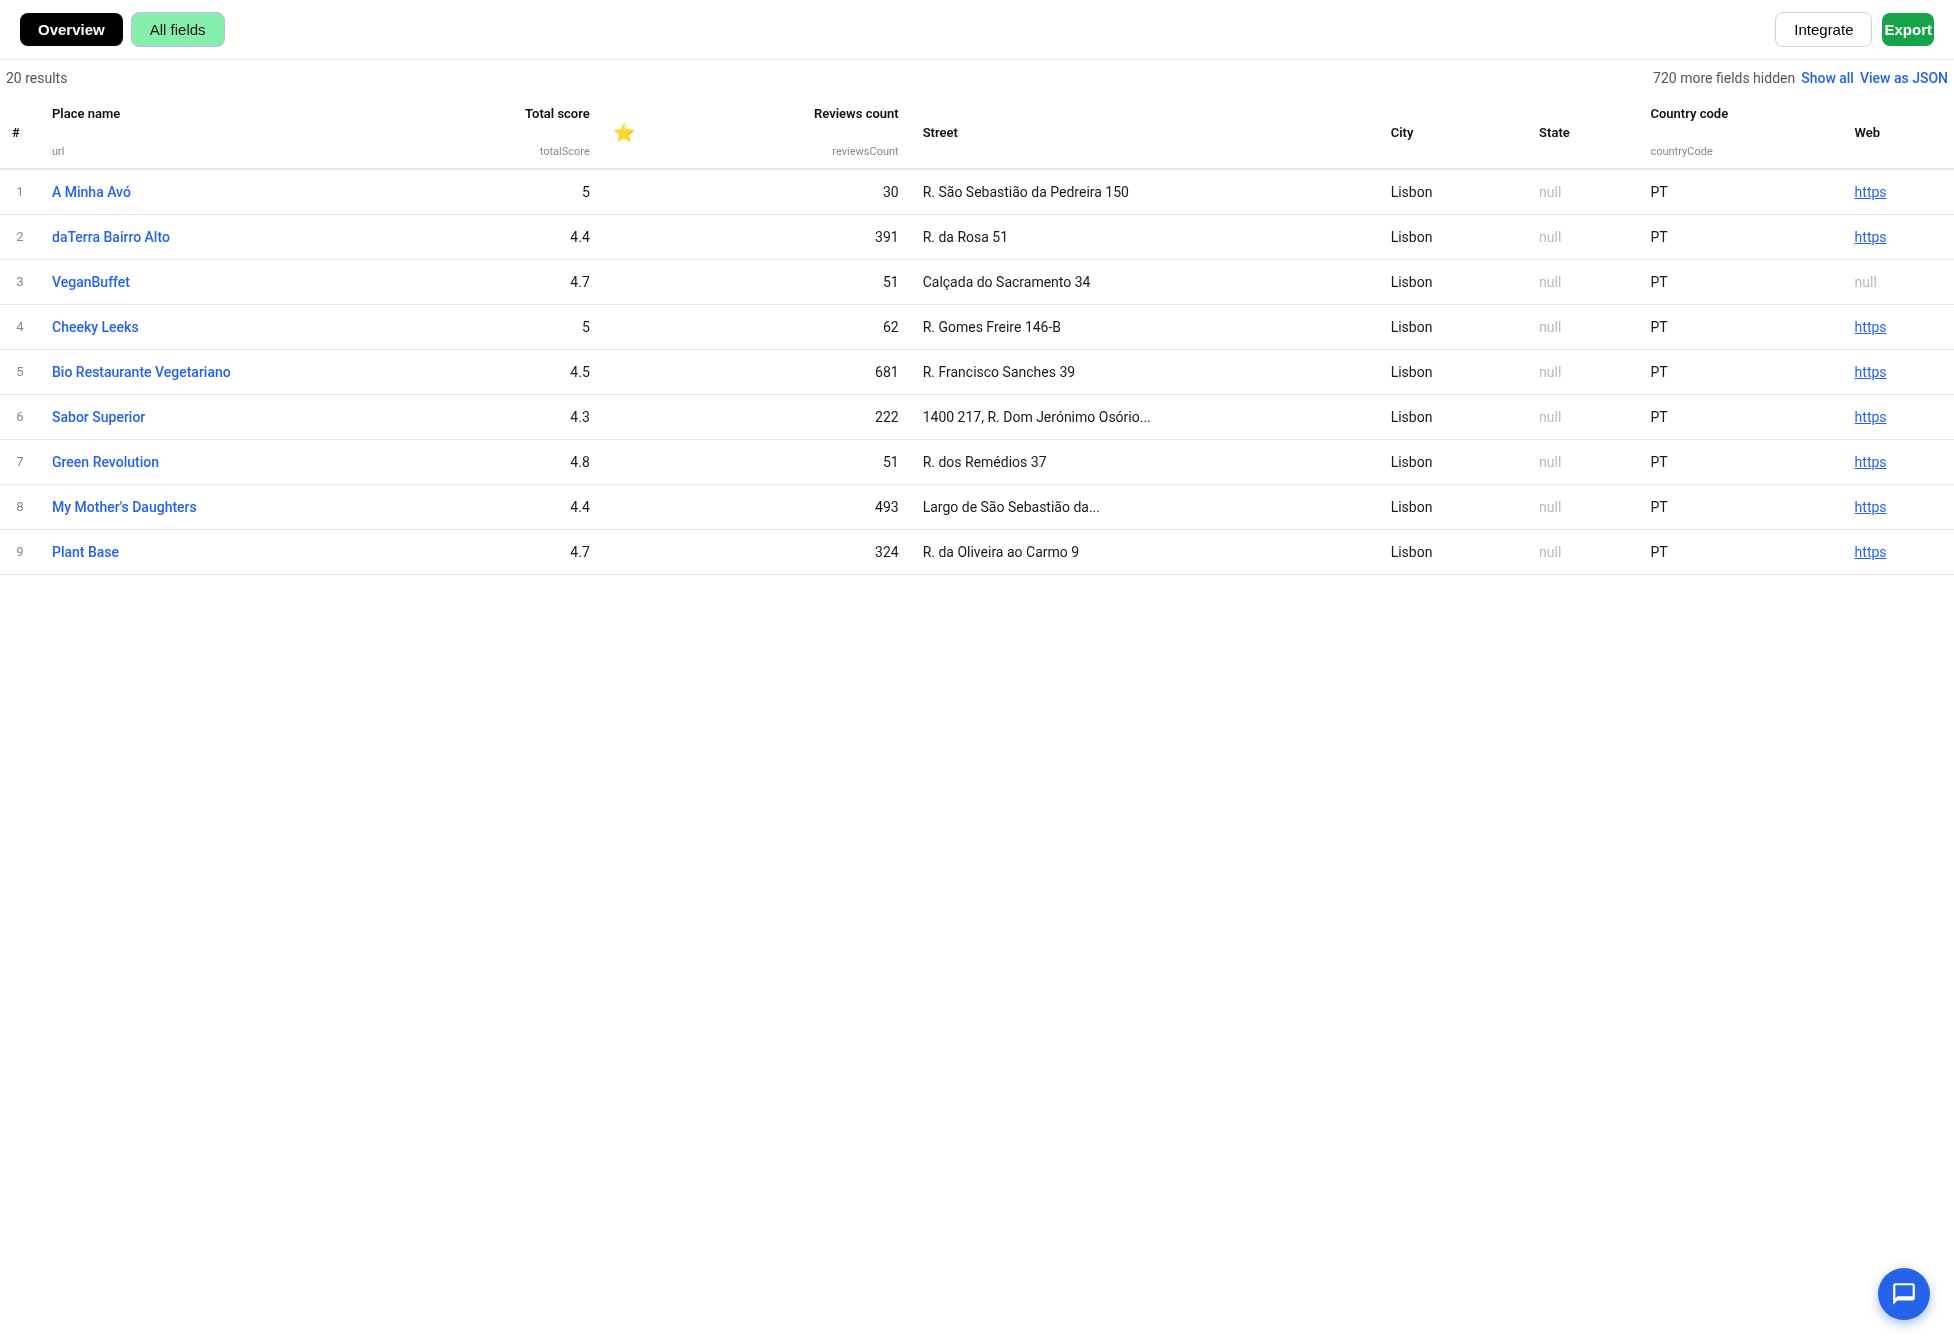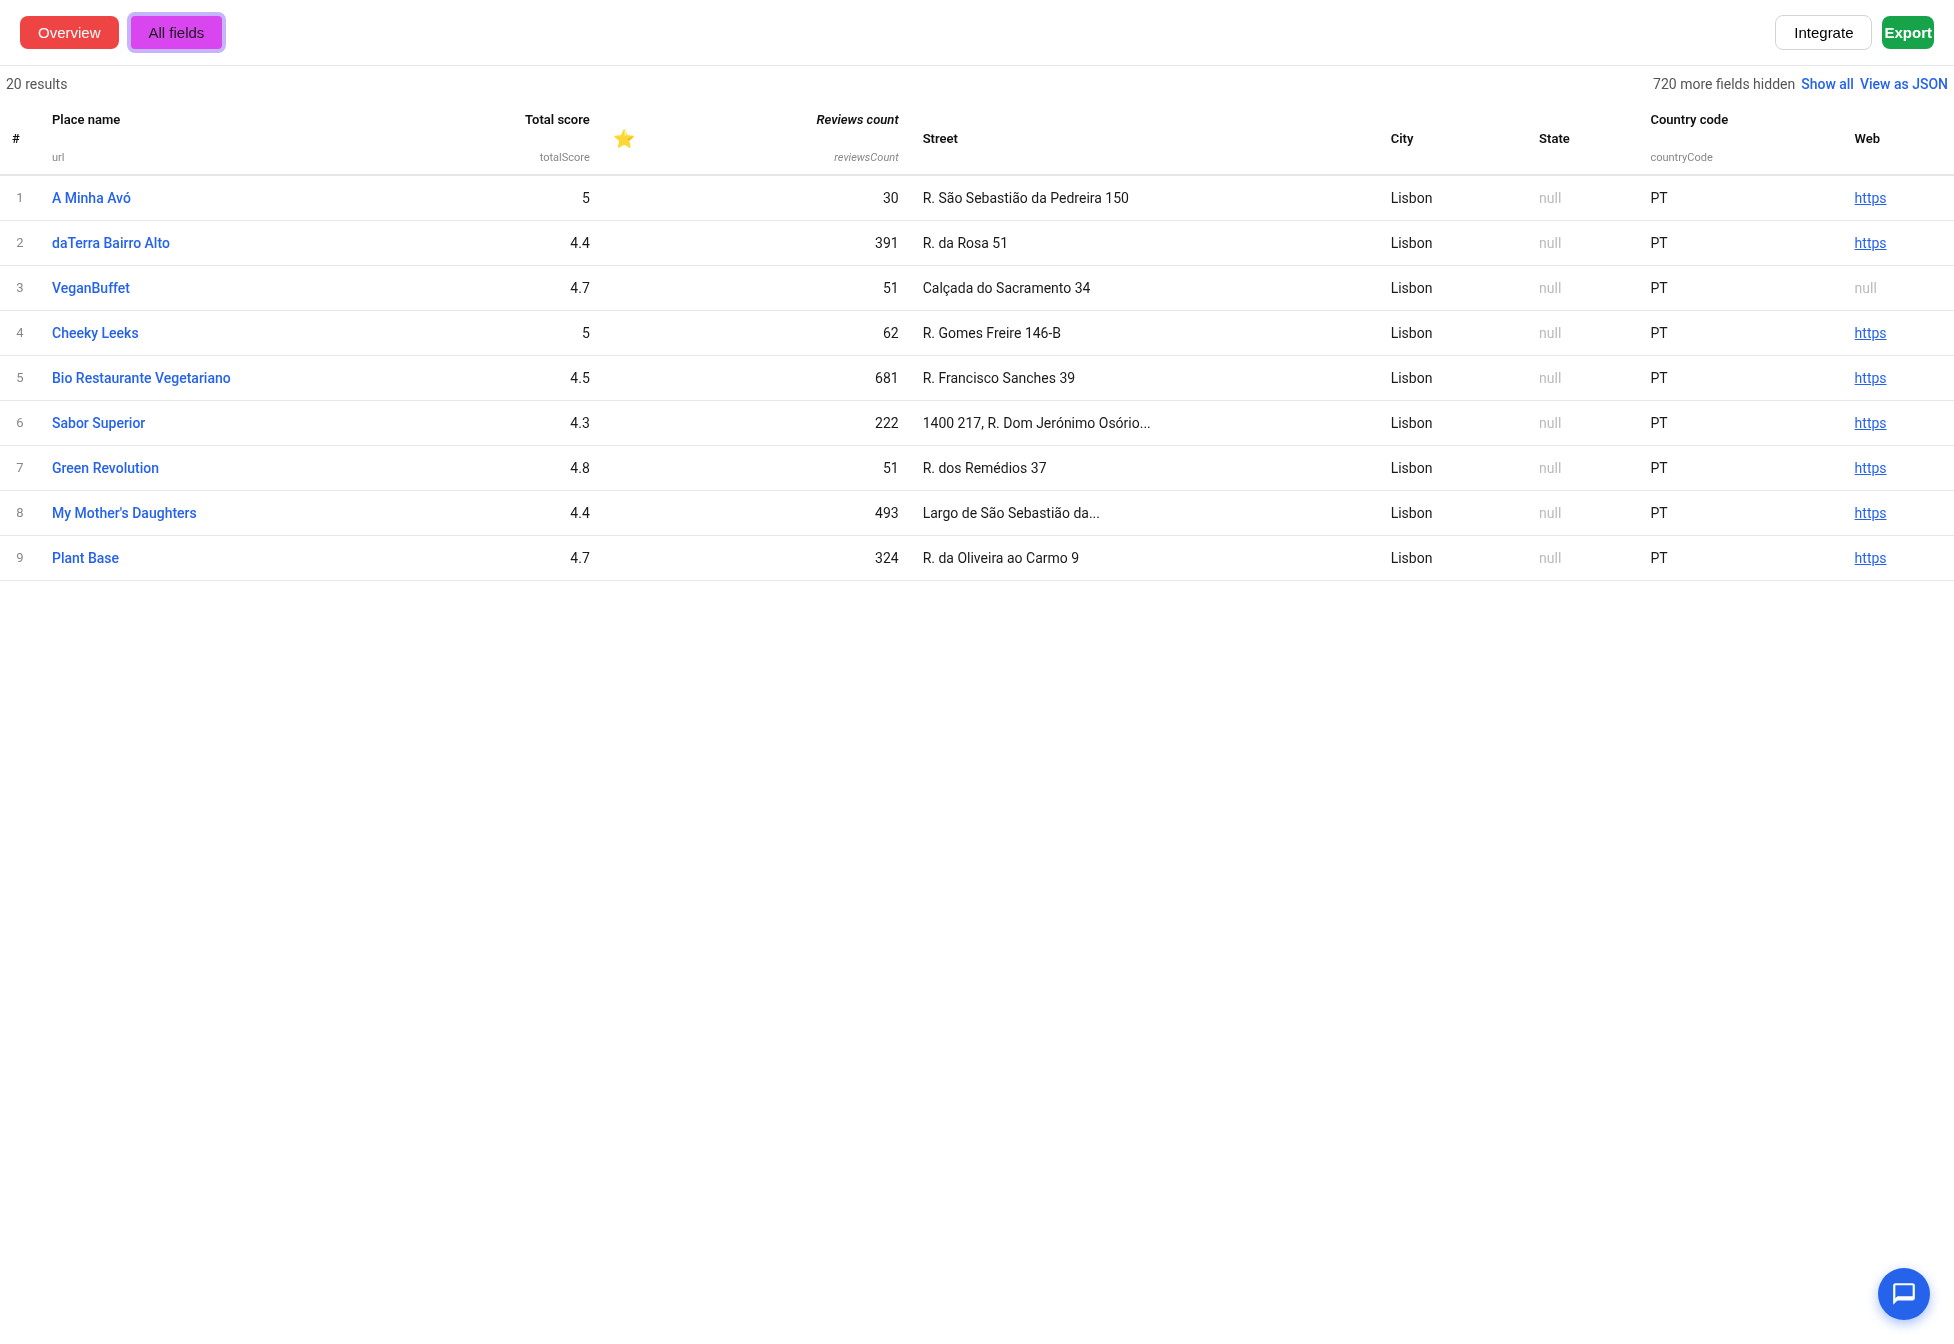--- a/index.html
+++ b/index.html
@@ -18,27 +18,28 @@
     }
     .tab-btn {
       padding: 8px 18px;
       border-radius: 8px;
       border: none;
       cursor: pointer;
       font-size: 15px;
       font-weight: 500;
     }
     .tab-btn.active {
-      background: #ef4444;
+      background: #000000;
       color: #fff;
+      font-weight: bold;
     }
     .tab-btn.inactive {
-      background: #d946ef;
+      background: #86efac;
       color: #1a1a1a;
-      border: 4px solid #c4b5fd;
+      border: 1px solid #c4b5fd;
     }
     .top-bar-right {
       margin-left: auto;
       display: flex;
       gap: 10px;
       align-items: center;
       justify-content: space-between;
     }
     .integrate-btn {
       padding: 8px 18px;
@@ -169,21 +170,20 @@
     }
     .place-col {
       min-width: 180px;
       max-width: 220px;
     }
     .score-col {
       min-width: 100px;
     }
     .reviews-col {
       min-width: 120px;
-      font-style: italic;
     }
     .street-col {
       min-width: 180px;
       max-width: 220px;
     }
     .city-col {
       min-width: 80px;
     }
     .state-col {
       min-width: 60px;

